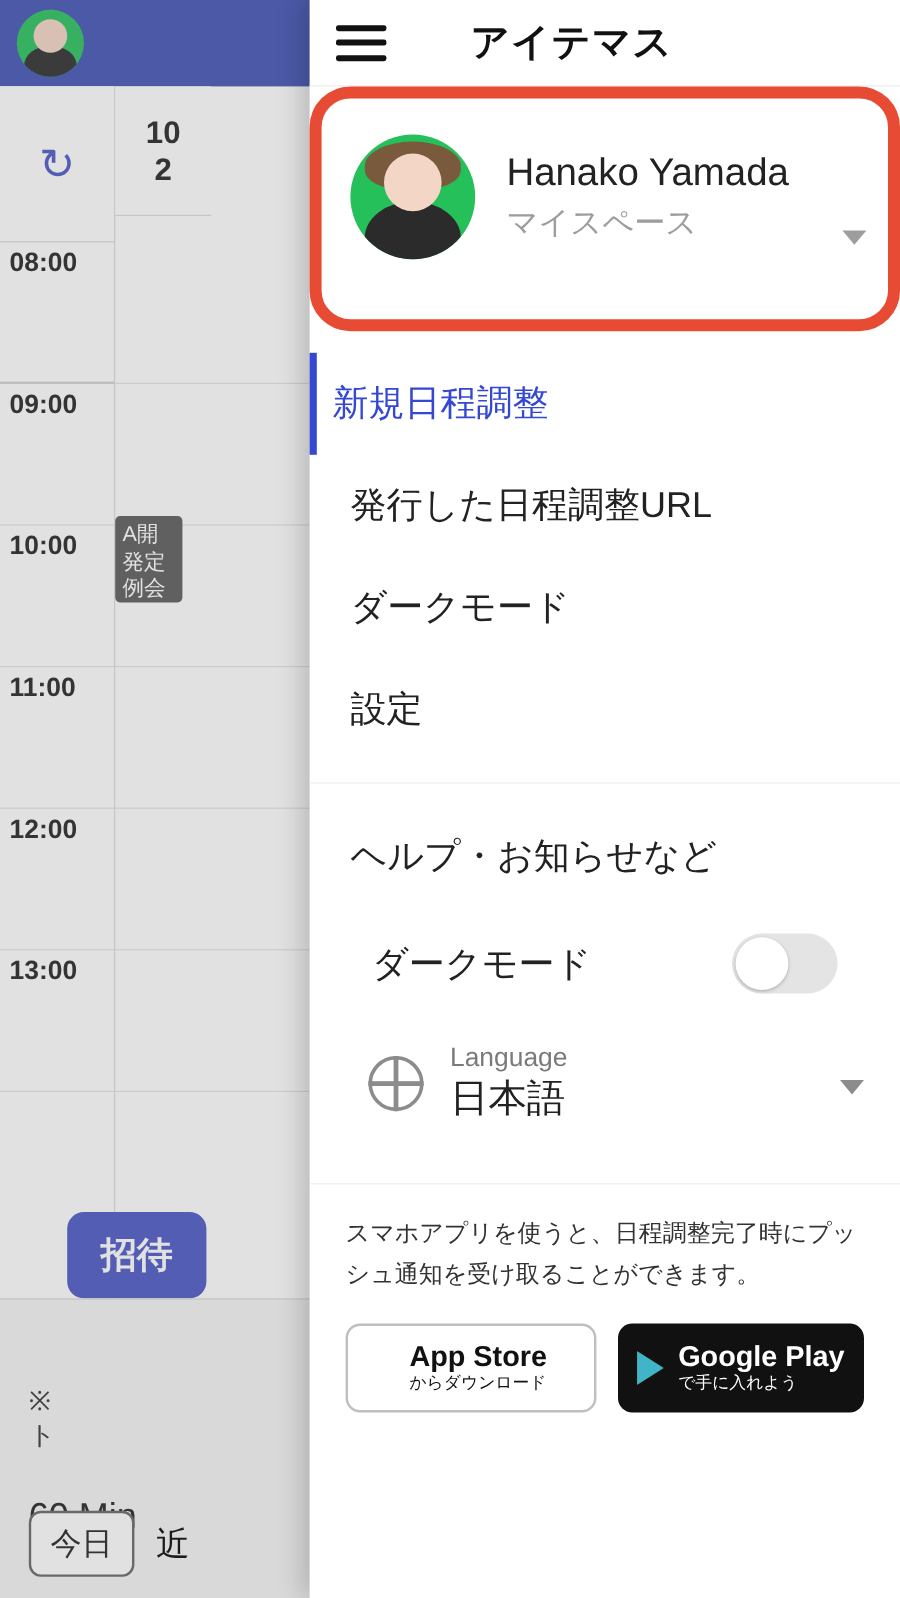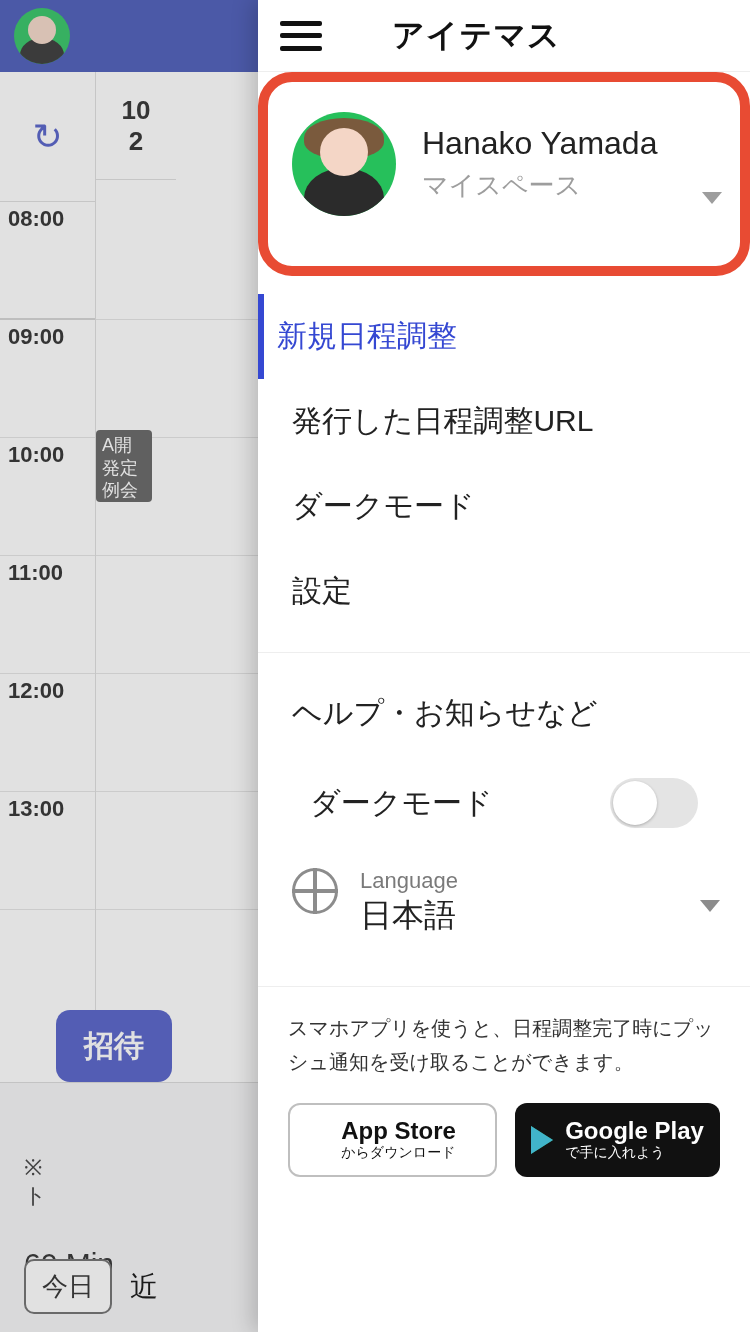--- a/index.html
+++ b/index.html
@@ -106,21 +106,21 @@
     padding:22px 34px; font-size:30px; color:#222;
   }
   .menu-item.active{
     color:#3548d2; border-left:6px solid #3548d2; padding-left:13px;
   }
   .toggle-row{ display:flex; align-items:center; justify-content:space-between; padding:22px 52px; }
   .toggle{
     width:88px; height:50px; border-radius:50px; background:#e4e4e4; position:relative;
   }
   .toggle .knob{ position:absolute; left:3px; top:3px; width:44px; height:44px; border-radius:50%; background:#fff; box-shadow:0 1px 3px rgba(0,0,0,.25);}
-  .lang-row{ display:flex; align-items:flex-start; padding:18px 34px 30px 34px; position:relative; }
+  .lang-row{ display:flex; align-items:center; padding:18px 34px 30px 34px; position:relative;margin-left:15px; }
   .globe{
     width:46px; height:46px; border:3px solid #8c8c8c; border-radius:50%; position:relative; margin-right:22px; flex:0 0 auto;
   }
   .globe::before{ content:""; position:absolute; left:18px; top:-3px; width:4px; height:46px; background:#8c8c8c;}
   .globe::after{ content:""; position:absolute; top:18px; left:-3px; height:4px; width:46px; background:#8c8c8c;}
   .lang-text .lbl{ font-size:22px; color:#7a7a7a; }
   .lang-text .val{ font-size:32px; color:#222; }
   .lang-chev{ position:absolute; right:30px; top:50px; width:0;height:0;border-left:10px solid transparent;border-right:10px solid transparent;border-top:12px solid #8c8c8c;}
 
   .promo{ padding:24px 30px; border-top:1px solid #eee;}

